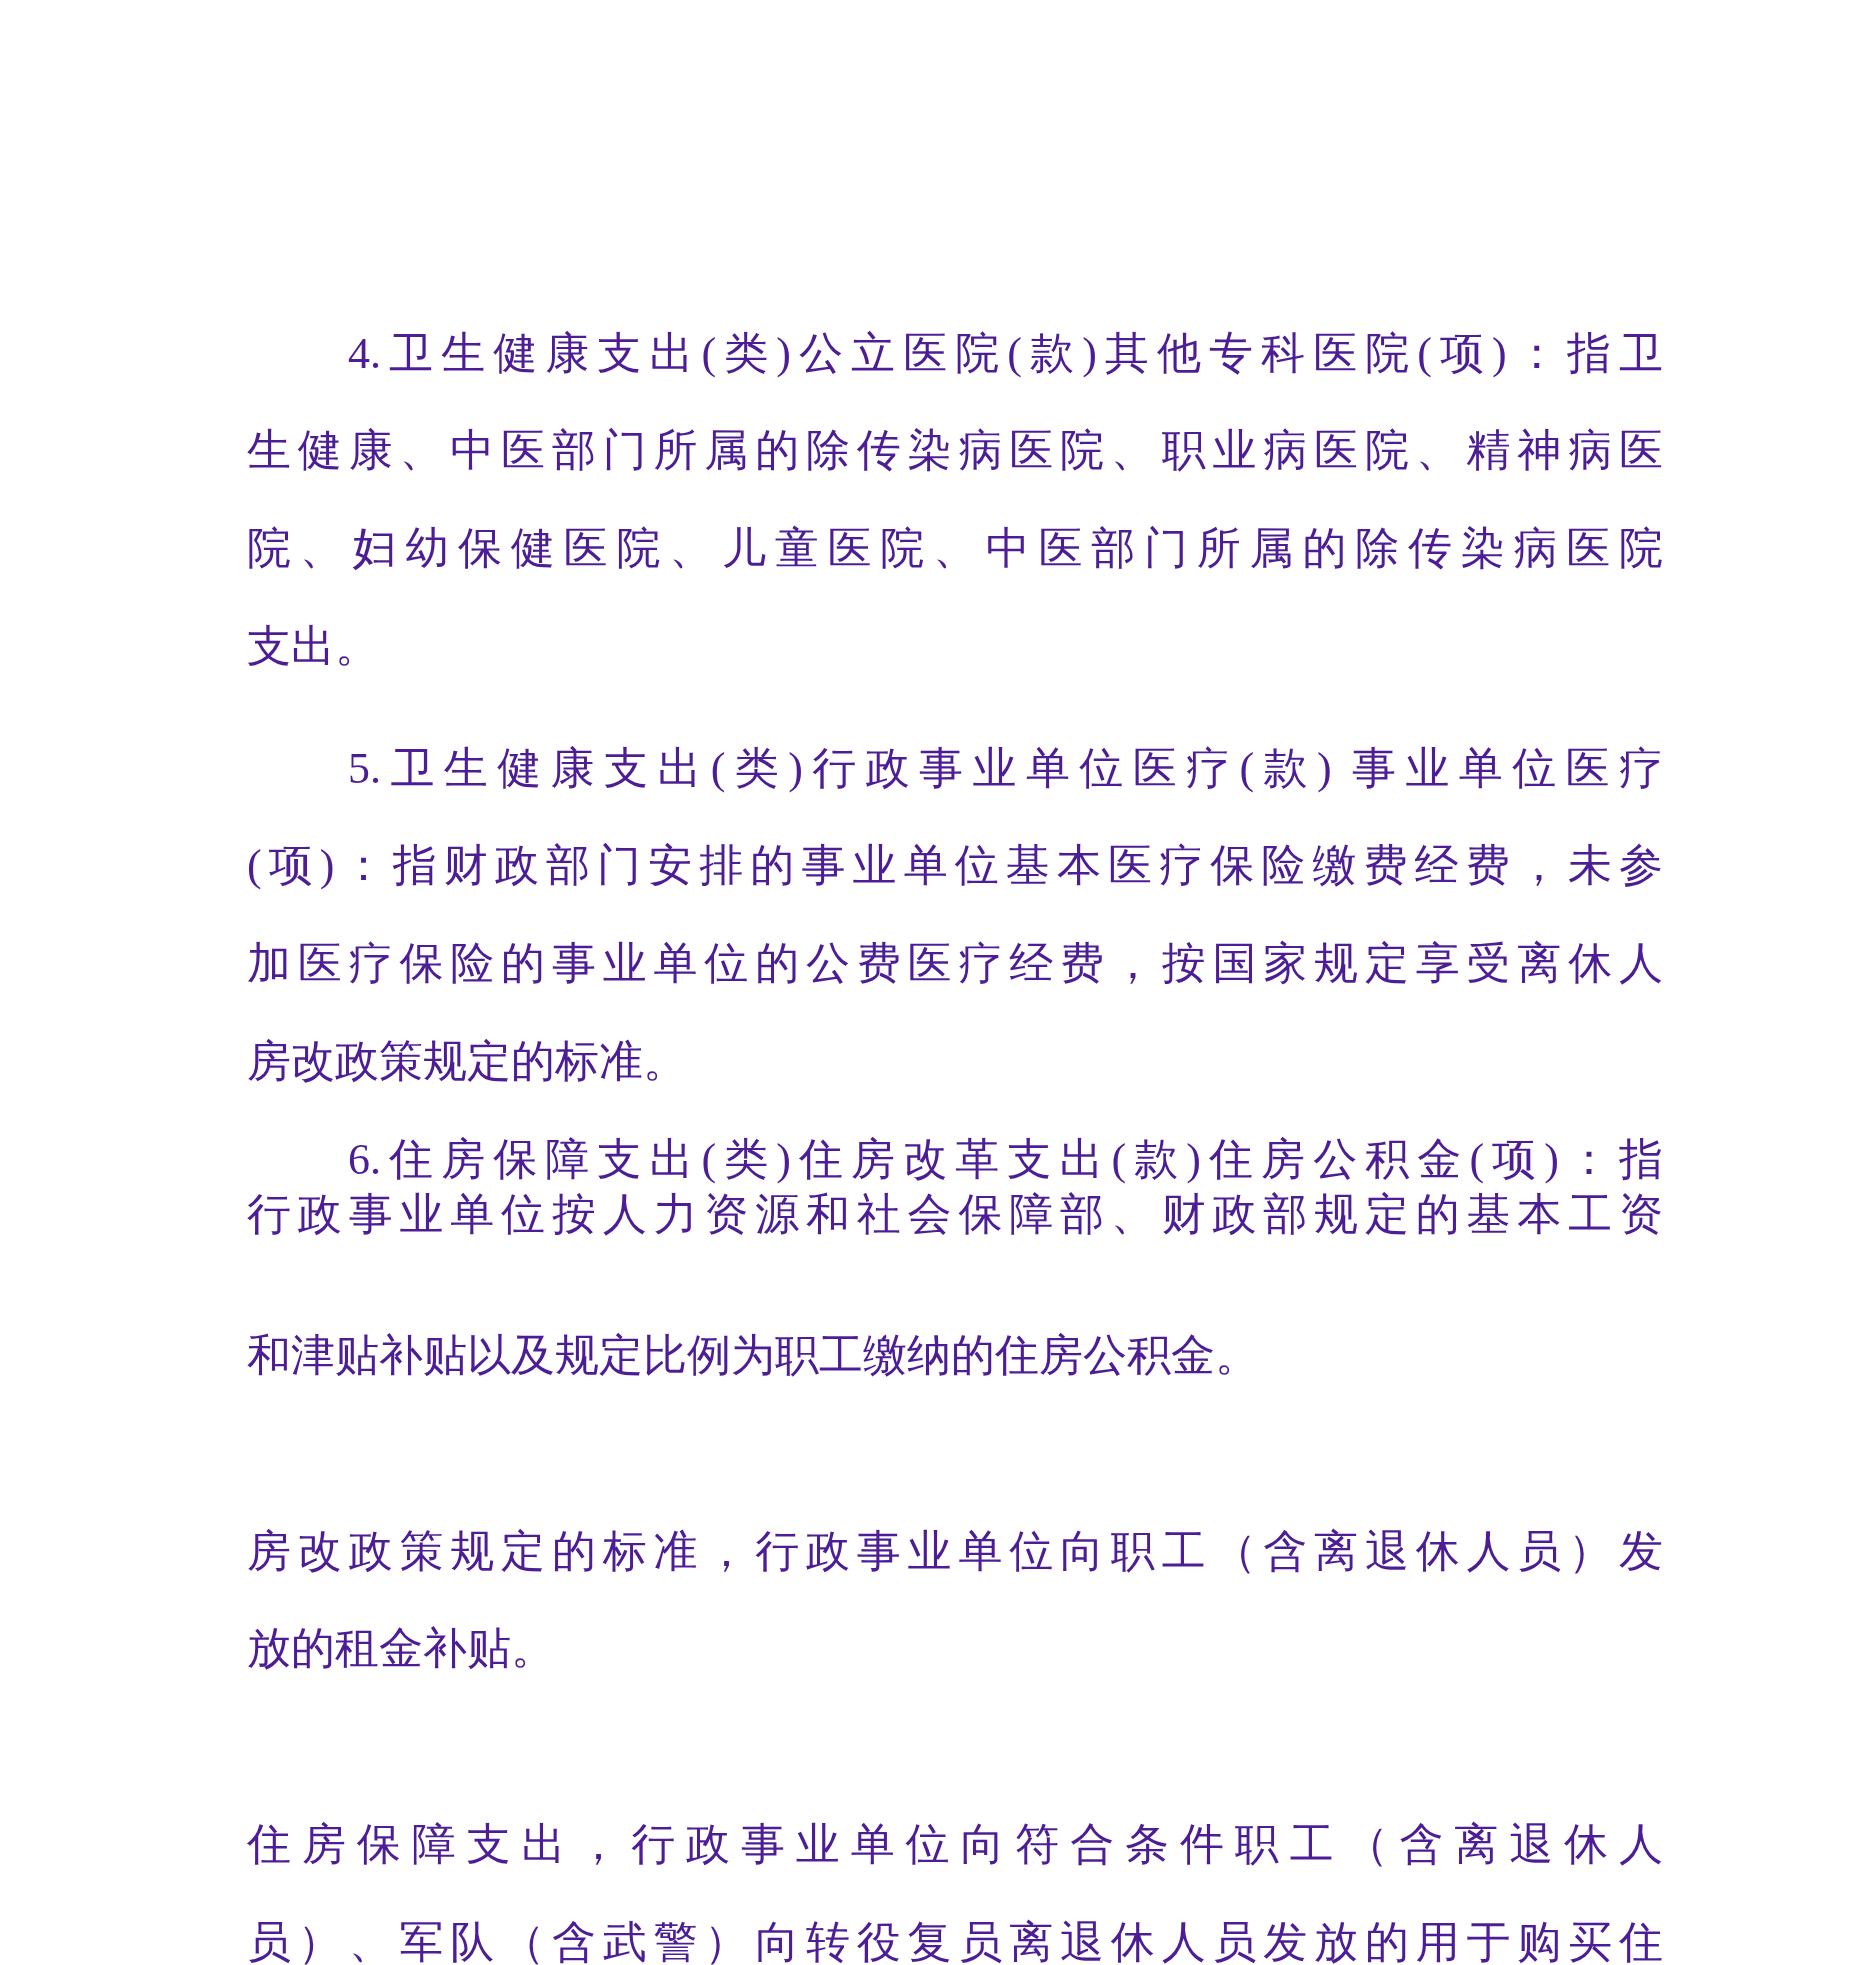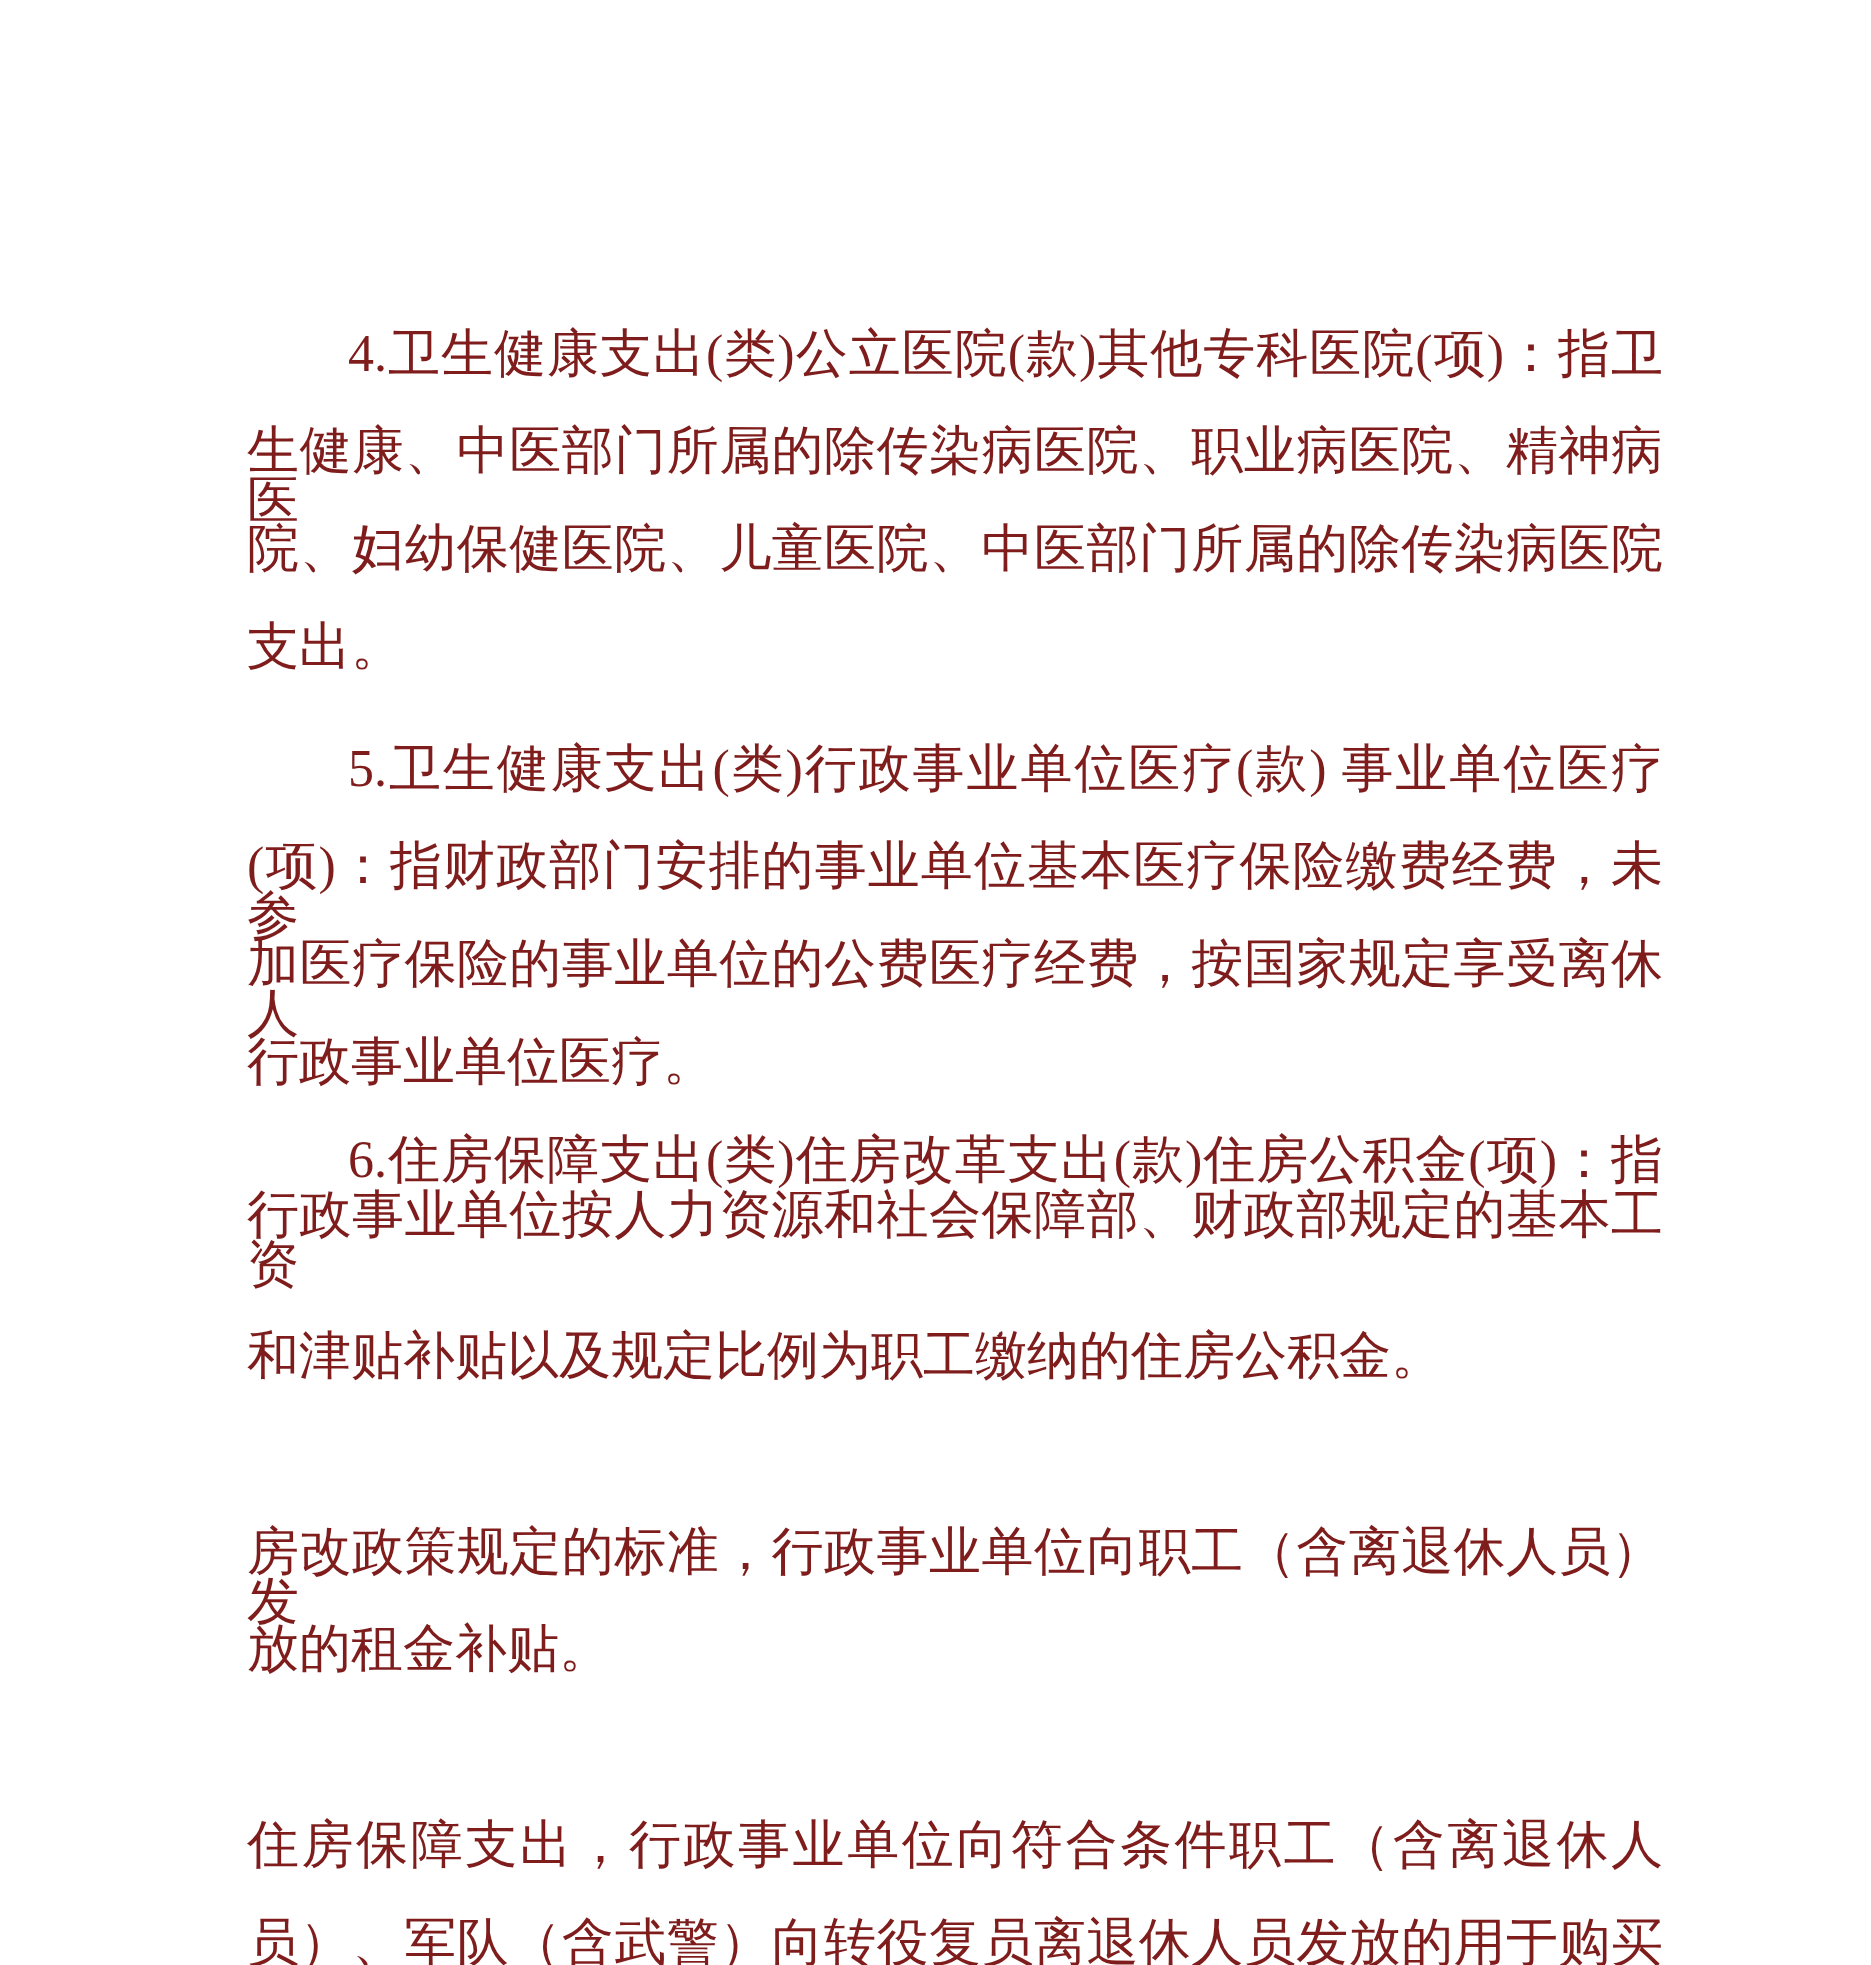--- a/index.html
+++ b/index.html
@@ -13,24 +13,24 @@
     height: 2647px;
     background: #ffffff;
     overflow: hidden;
     font-family: "Liberation Serif", "DejaVu Serif", serif;
     color: #000000;
   }
   .doc-line {
     position: absolute;
     left: 247px;
     width: 1416px;
-    font-size: 52px;
+    font-size: 44px;
     line-height: 50px;
     letter-spacing: 0;
-    color: #7f1d1d;
+    color: #4c1d95;
     text-align: left;
     white-space: normal;
     overflow: visible;
   }
   .doc-line.j {
     text-align: justify;
     text-align-last: justify;
   }
   .doc-line.indent {
     padding-left: 101px;
@@ -43,21 +43,21 @@
 <div class="page">
 
   <div class="doc-line j indent" style="top:329px">4.卫生健康支出(类)公立医院(款)其他专科医院(项)：指卫</div>
   <div class="doc-line j" style="top:426px">生健康、中医部门所属的除传染病医院、职业病医院、精神病医</div>
   <div class="doc-line j" style="top:524px">院、妇幼保健医院、儿童医院、中医部门所属的除传染病医院</div>
   <div class="doc-line" style="top:622px">支出。</div>
 
   <div class="doc-line j indent" style="top:744px">5.卫生健康支出(类)行政事业单位医疗(款) 事业单位医疗</div>
   <div class="doc-line j" style="top:841px">(项)：指财政部门安排的事业单位基本医疗保险缴费经费，未参</div>
   <div class="doc-line j" style="top:939px">加医疗保险的事业单位的公费医疗经费，按国家规定享受离休人</div>
-  <div class="doc-line" style="top:1037px">行政事业单位医疗。</div>
+  <div class="doc-line" style="top:1037px">房改政策规定的标准。</div>
 
   <div class="doc-line j indent" style="top:1135px">6.住房保障支出(类)住房改革支出(款)住房公积金(项)：指</div>
   <div class="doc-line j" style="top:1190px">行政事业单位按人力资源和社会保障部、财政部规定的基本工资</div>
   <div class="doc-line" style="top:1331px">和津贴补贴以及规定比例为职工缴纳的住房公积金。</div>
 
   <div class="doc-line j" style="top:1527px">房改政策规定的标准，行政事业单位向职工（含离退休人员）发</div>
   <div class="doc-line" style="top:1624px">放的租金补贴。</div>
 
   <div class="doc-line j" style="top:1820px">住房保障支出，行政事业单位向符合条件职工（含离退休人</div>
   <div class="doc-line j" style="top:1918px">员）、军队（含武警）向转役复员离退休人员发放的用于购买住</div>

